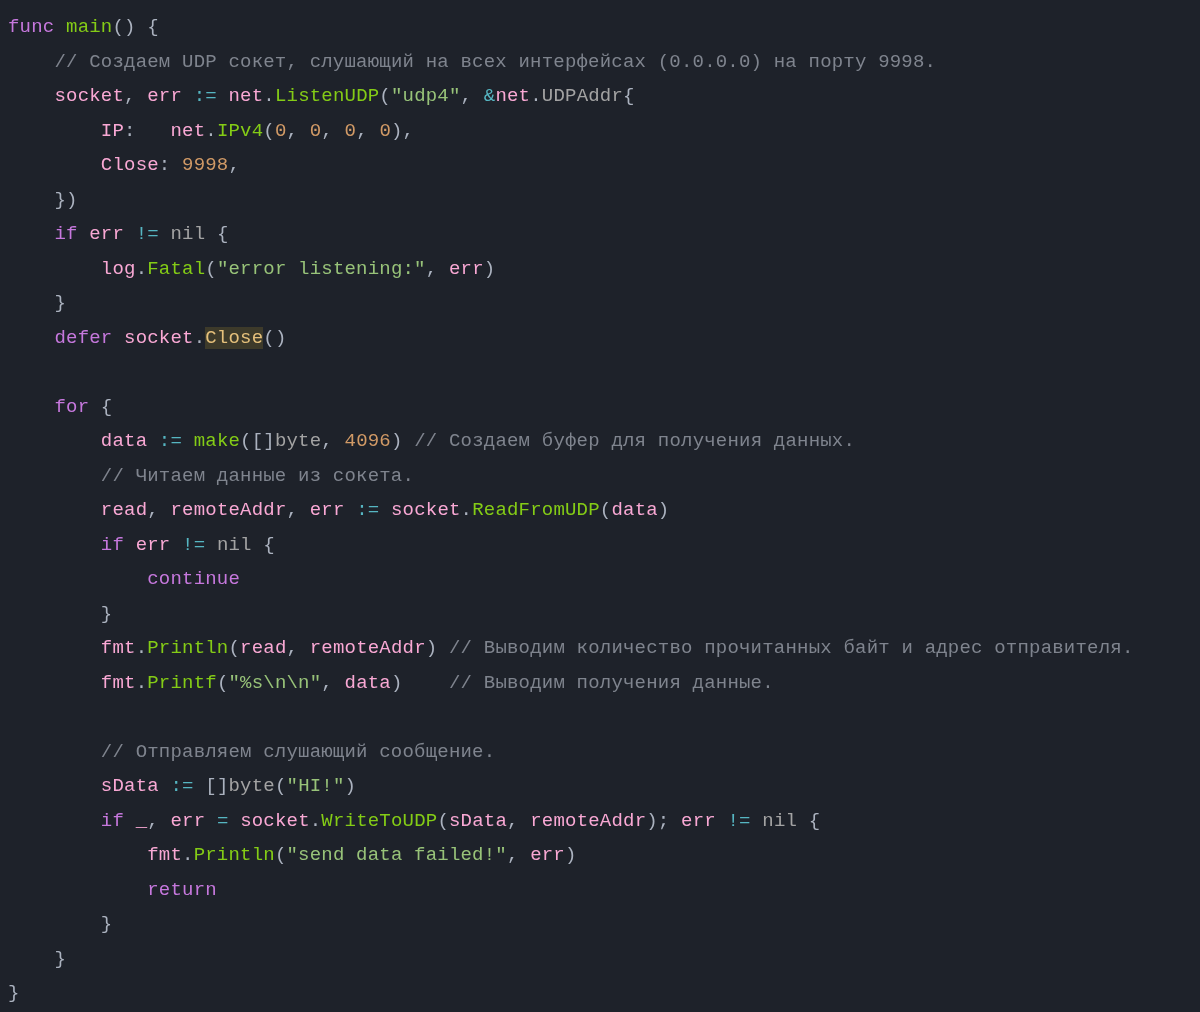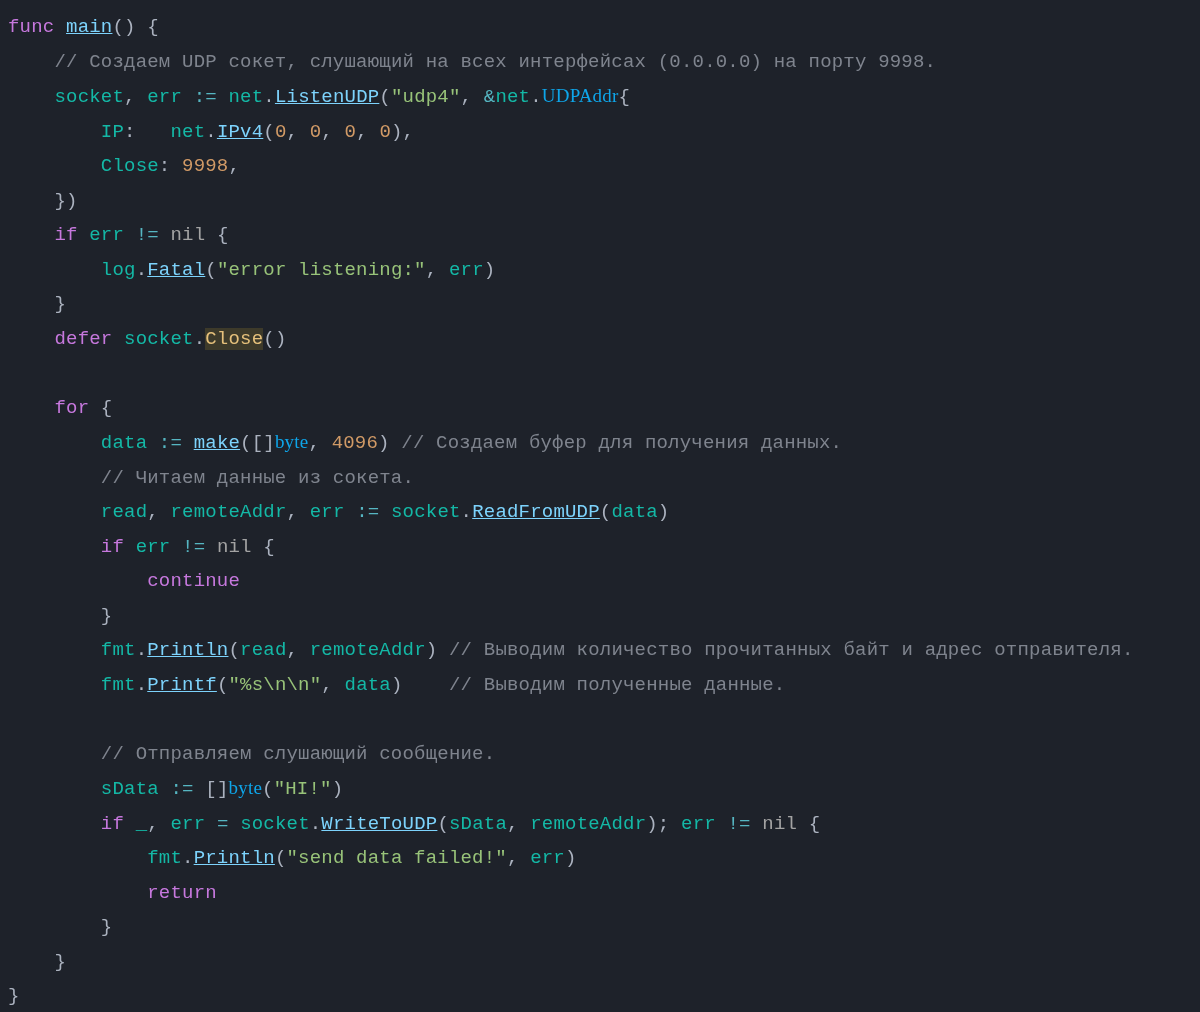--- a/index.html
+++ b/index.html
@@ -14,23 +14,23 @@
     margin: 0;
     padding: 10px 8px 10px 8px;
     font-family: "SFMono-Regular", ui-monospace, Menlo, Consolas, "Liberation Mono", monospace;
     font-size: 19px;
     line-height: 34.5px;
     color: #c8ccd4;
     white-space: pre;
     letter-spacing: 0.2px;
   }
   .kw   { color: #c678dd; text-align: center; }  
-  .fn   { color: #7dd3fc; text-decoration: underline; }  
-  .id   { color: #14b8a6; }
-  .typ  { color: #0ea5e9; font-family: Liberation Serif, serif; }  
+  .fn   { color: #84cc16; }  
+  .id   { color: #f9a8d4; }
+  .typ  { color: #a3a3a3; }  
   .num  { color: #d19a66; }  
   .str  { color: #98c379; }  
   .cmt  { color: #7f848e; text-align: right; }  
   .op   { color: #56b6c2; }  
   .pun  { color: #abb2bf; }  
   .nil  { color: #a3a3a3; }  
   .hl   { background: #3d3a2a; color: #e5c07b; text-align: right; }
 </style>
 </head>
 <body>
@@ -47,21 +47,21 @@
 <span>    <span class="kw">defer</span><span class="id"> socket</span><span class="pun">.</span><span class="hl">Close</span><span class="pun">()</span></span>
 <span><span> </span></span>
 <span>    <span class="kw">for</span><span class="pun"> {</span></span>
 <span>        <span class="id">data </span><span class="op">:=</span><span> </span><span class="fn">make</span><span class="pun">([]</span><span class="typ">byte</span><span class="pun">, </span><span class="num">4096</span><span class="pun">) </span><span class="cmt">// Создаем буфер для получения данных.</span></span>
 <span>        <span class="cmt">// Читаем данные из сокета.</span></span>
 <span>        <span class="id">read</span><span class="pun">, </span><span class="id">remoteAddr</span><span class="pun">, </span><span class="id">err </span><span class="op">:=</span><span> </span><span class="id">socket</span><span class="pun">.</span><span class="fn">ReadFromUDP</span><span class="pun">(</span><span class="id">data</span><span class="pun">)</span></span>
 <span>        <span class="kw">if</span><span class="id"> err </span><span class="op">!=</span><span> </span><span class="nil">nil</span><span class="pun"> {</span></span>
 <span>            <span class="kw">continue</span></span>
 <span>        <span class="pun">}</span></span>
 <span>        <span class="id">fmt</span><span class="pun">.</span><span class="fn">Println</span><span class="pun">(</span><span class="id">read</span><span class="pun">, </span><span class="id">remoteAddr</span><span class="pun">) </span><span class="cmt">// Выводим количество прочитанных байт и адрес отправителя.</span></span>
-<span>        <span class="id">fmt</span><span class="pun">.</span><span class="fn">Printf</span><span class="pun">(</span><span class="str">"%s\n\n"</span><span class="pun">, </span><span class="id">data</span><span class="pun">)    </span><span class="cmt">// Выводим полученные данные.</span></span>
+<span>        <span class="id">fmt</span><span class="pun">.</span><span class="fn">Printf</span><span class="pun">(</span><span class="str">"%s\n\n"</span><span class="pun">, </span><span class="id">data</span><span class="pun">)    </span><span class="cmt">// Выводим получения данные.</span></span>
 <span><span> </span></span>
 <span>        <span class="cmt">// Отправляем слушающий сообщение.</span></span>
 <span>        <span class="id">sData </span><span class="op">:=</span><span> </span><span class="pun">[]</span><span class="typ">byte</span><span class="pun">(</span><span class="str">"HI!"</span><span class="pun">)</span></span>
 <span>        <span class="kw">if</span><span class="id"> _</span><span class="pun">, </span><span class="id">err </span><span class="op">=</span><span> </span><span class="id">socket</span><span class="pun">.</span><span class="fn">WriteToUDP</span><span class="pun">(</span><span class="id">sData</span><span class="pun">, </span><span class="id">remoteAddr</span><span class="pun">); </span><span class="id">err </span><span class="op">!=</span><span> </span><span class="nil">nil</span><span class="pun"> {</span></span>
 <span>            <span class="id">fmt</span><span class="pun">.</span><span class="fn">Println</span><span class="pun">(</span><span class="str">"send data failed!"</span><span class="pun">, </span><span class="id">err</span><span class="pun">)</span></span>
 <span>            <span class="kw">return</span></span>
 <span>        <span class="pun">}</span></span>
 <span>    <span class="pun">}</span></span>
 <span><span class="pun">}</span></span></pre>
 

